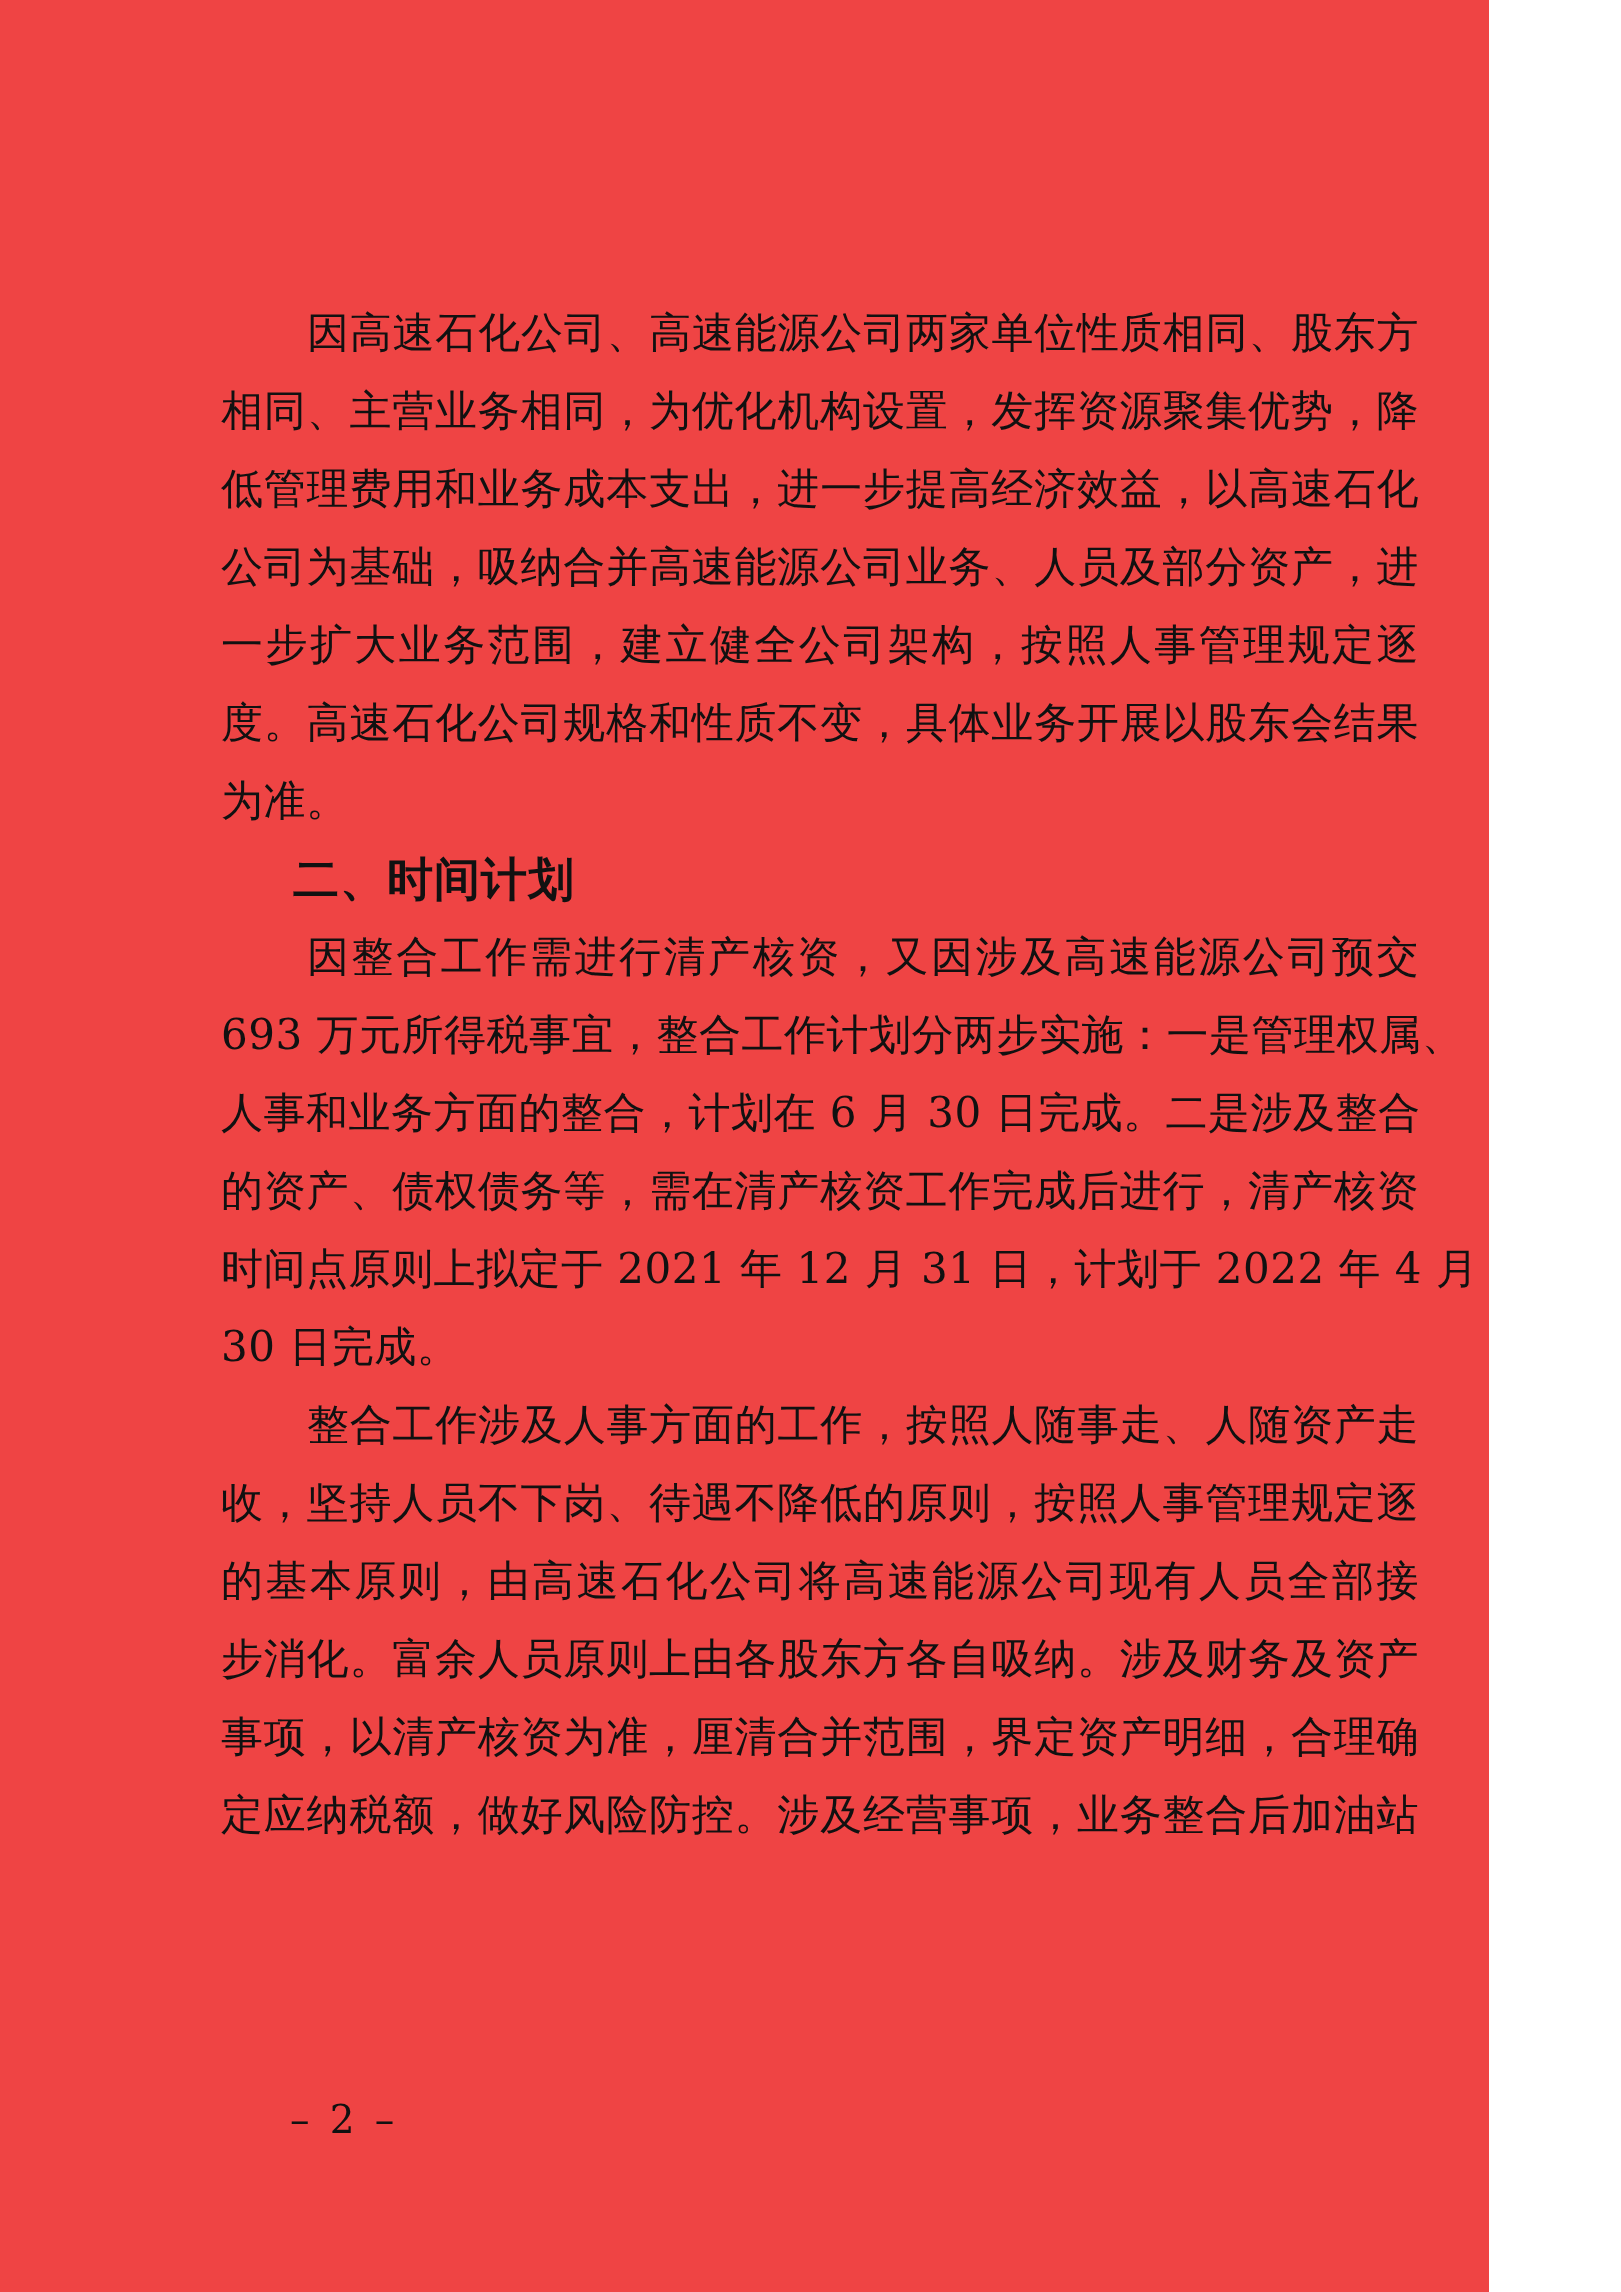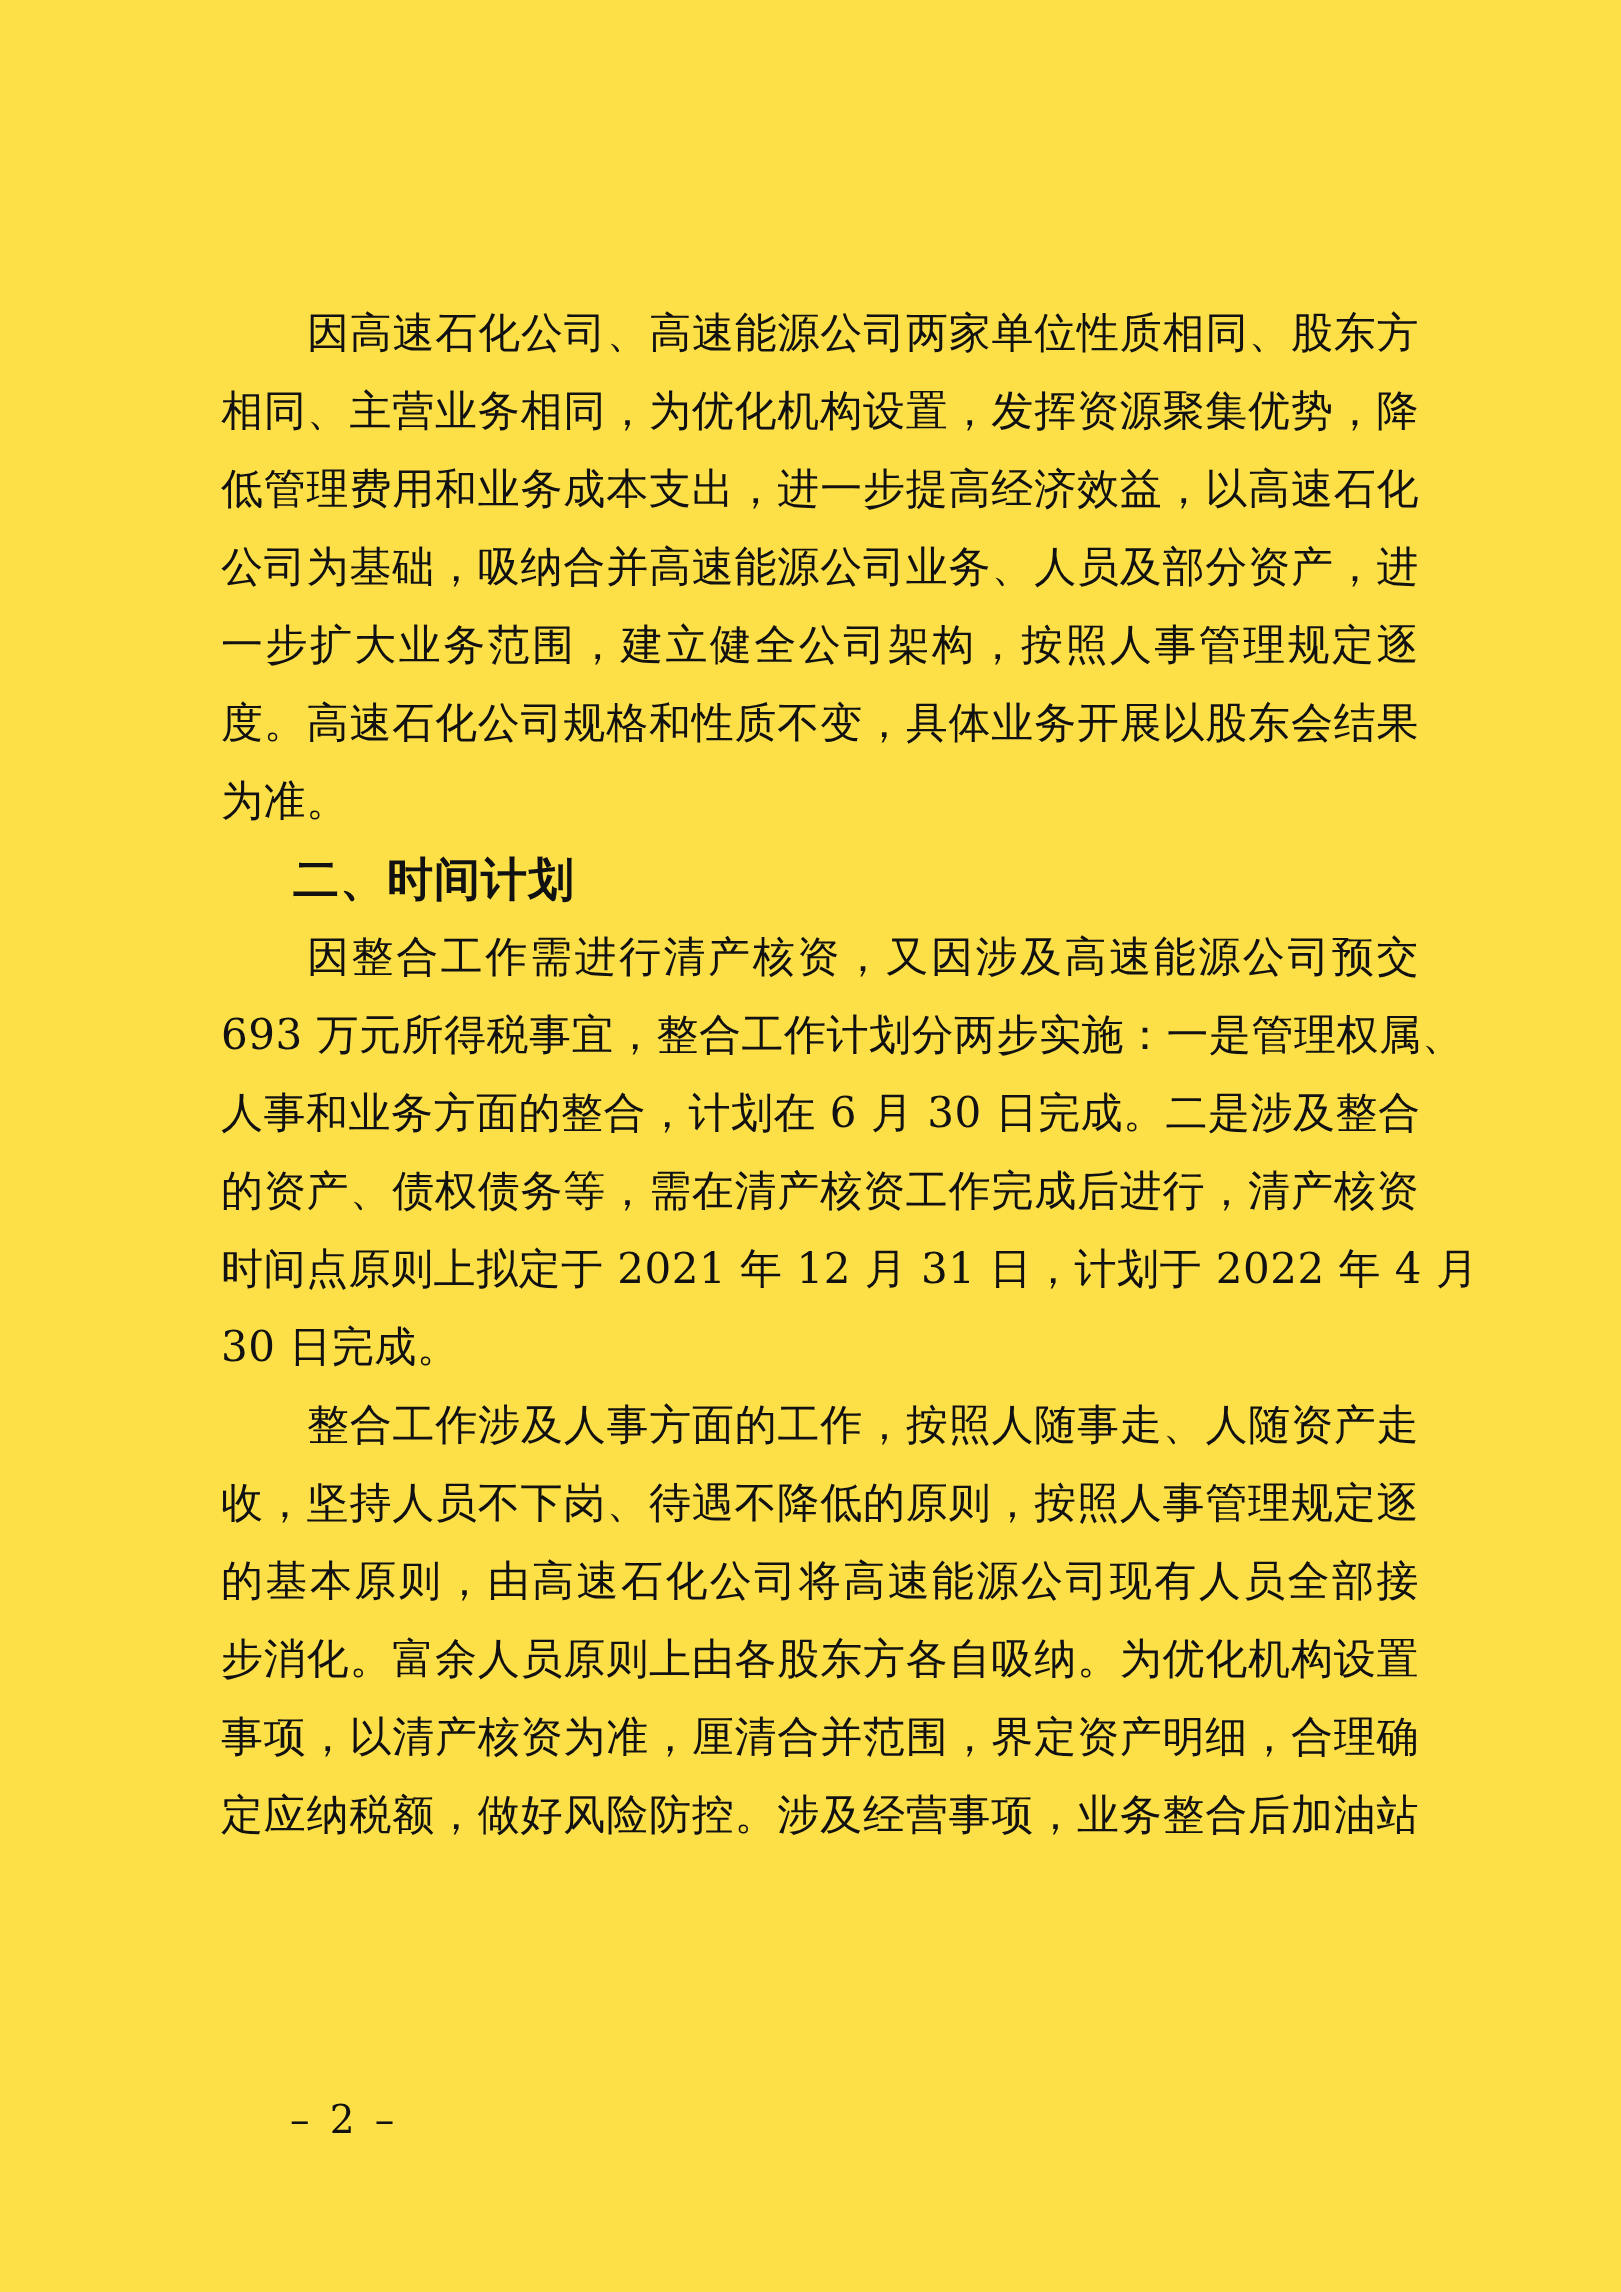--- a/index.html
+++ b/index.html
@@ -11,22 +11,22 @@
     width: 1621px;
     height: 2293px;
     position: relative;
     font-family: "DejaVu Serif", serif;
     color: #111111;
     overflow: hidden;
   }
   .page {
     position: absolute;
     left: 0; top: 0;
-    width: 1621px; height: 2293px;
-    background: #fde047;
+    width: 1489px; height: 2293px;
+    background: #ef4444;
   }
   .text-block {
     position: absolute;
     left: 221px;
     top: 294px;
     width: 1198px;
   }
   .ln {
     height: 78px;
     line-height: 78px;
@@ -84,21 +84,21 @@
     <div class="ln">693 万元所得税事宜，整合工作计划分两步实施：一是管理权属、</div>
     <div class="ln">人事和业务方面的整合，计划在 6 月 30 日完成。二是涉及整合</div>
     <div class="ln">的资产、债权债务等，需在清产核资工作完成后进行，清产核资</div>
     <div class="ln">时间点原则上拟定于 2021 年 12 月 31 日，计划于 2022 年 4 月</div>
     <div class="ln end">30 日完成。</div>
 
 
     <div class="ln ind">整合工作涉及人事方面的工作，按照人随事走、人随资产走</div>
     <div class="ln">收，坚持人员不下岗、待遇不降低的原则，按照人事管理规定逐</div>
     <div class="ln">的基本原则，由高速石化公司将高速能源公司现有人员全部接</div>
-    <div class="ln">步消化。富余人员原则上由各股东方各自吸纳。为优化机构设置</div>
+    <div class="ln">步消化。富余人员原则上由各股东方各自吸纳。涉及财务及资产</div>
     <div class="ln">事项，以清产核资为准，厘清合并范围，界定资产明细，合理确</div>
     <div class="ln">定应纳税额，做好风险防控。涉及经营事项，业务整合后加油站</div>
 
   </div>
 
   <div class="page-footer">– 2 –</div>
 
 </div>
 
 

